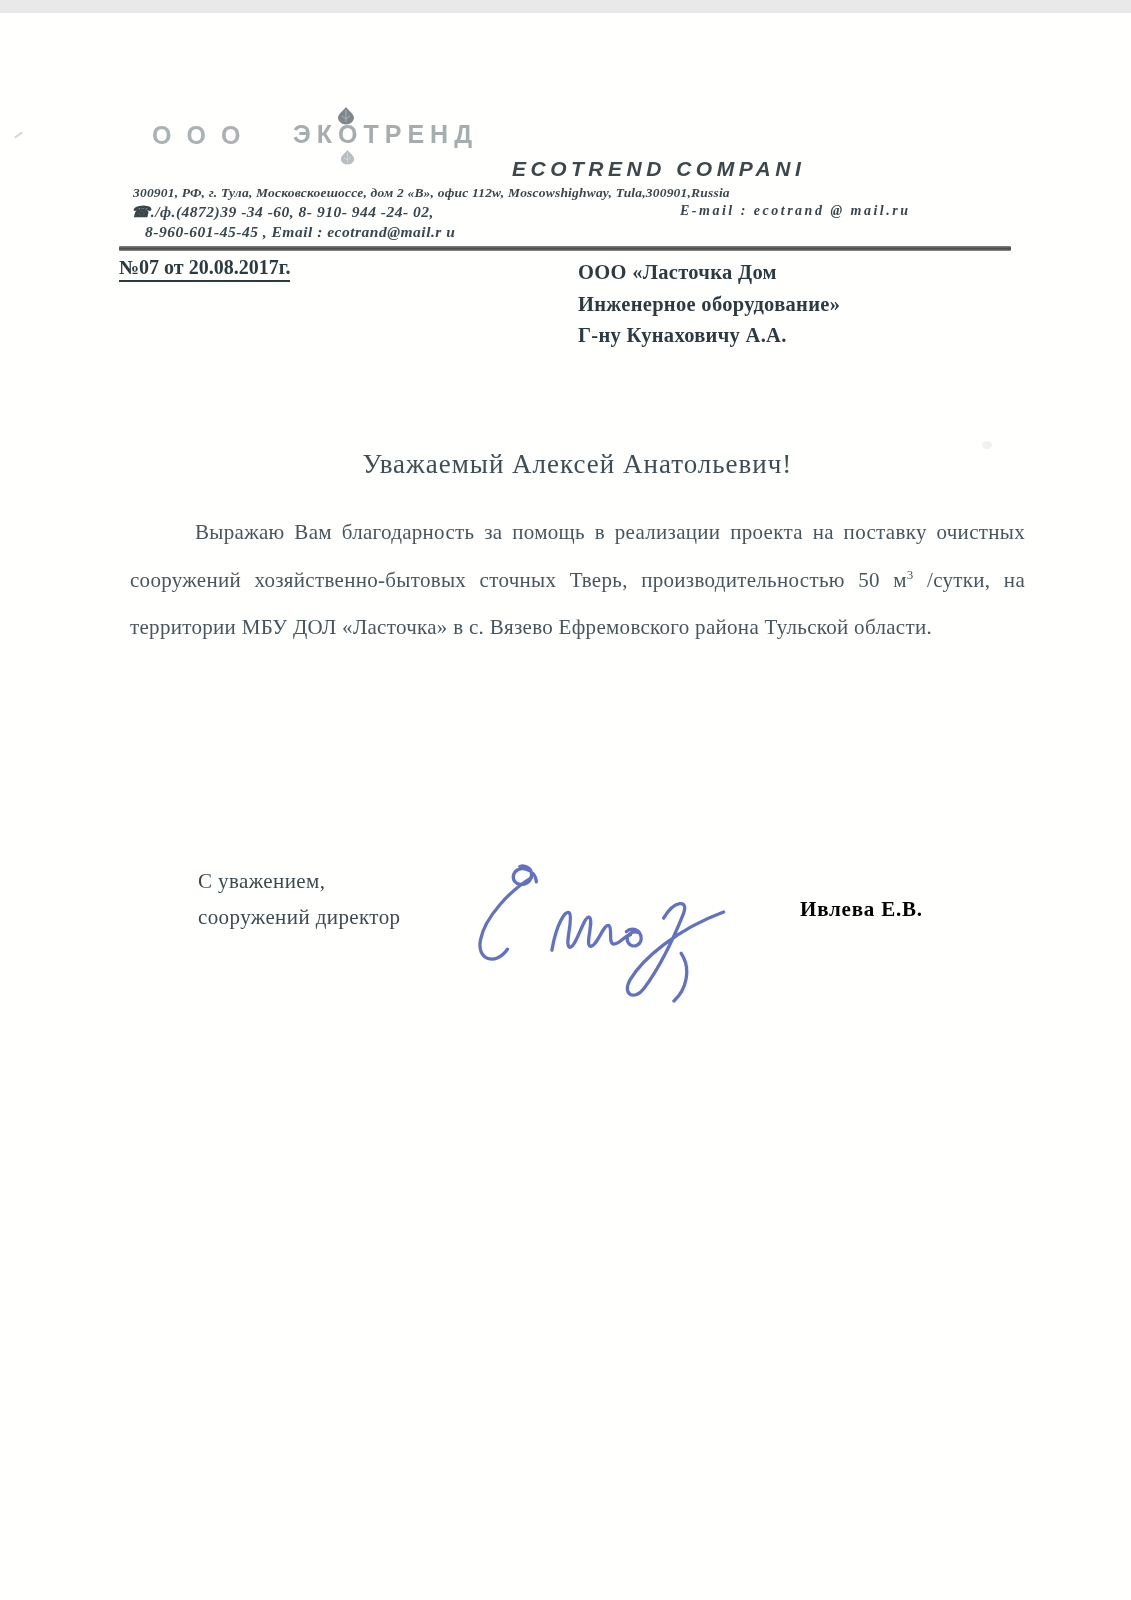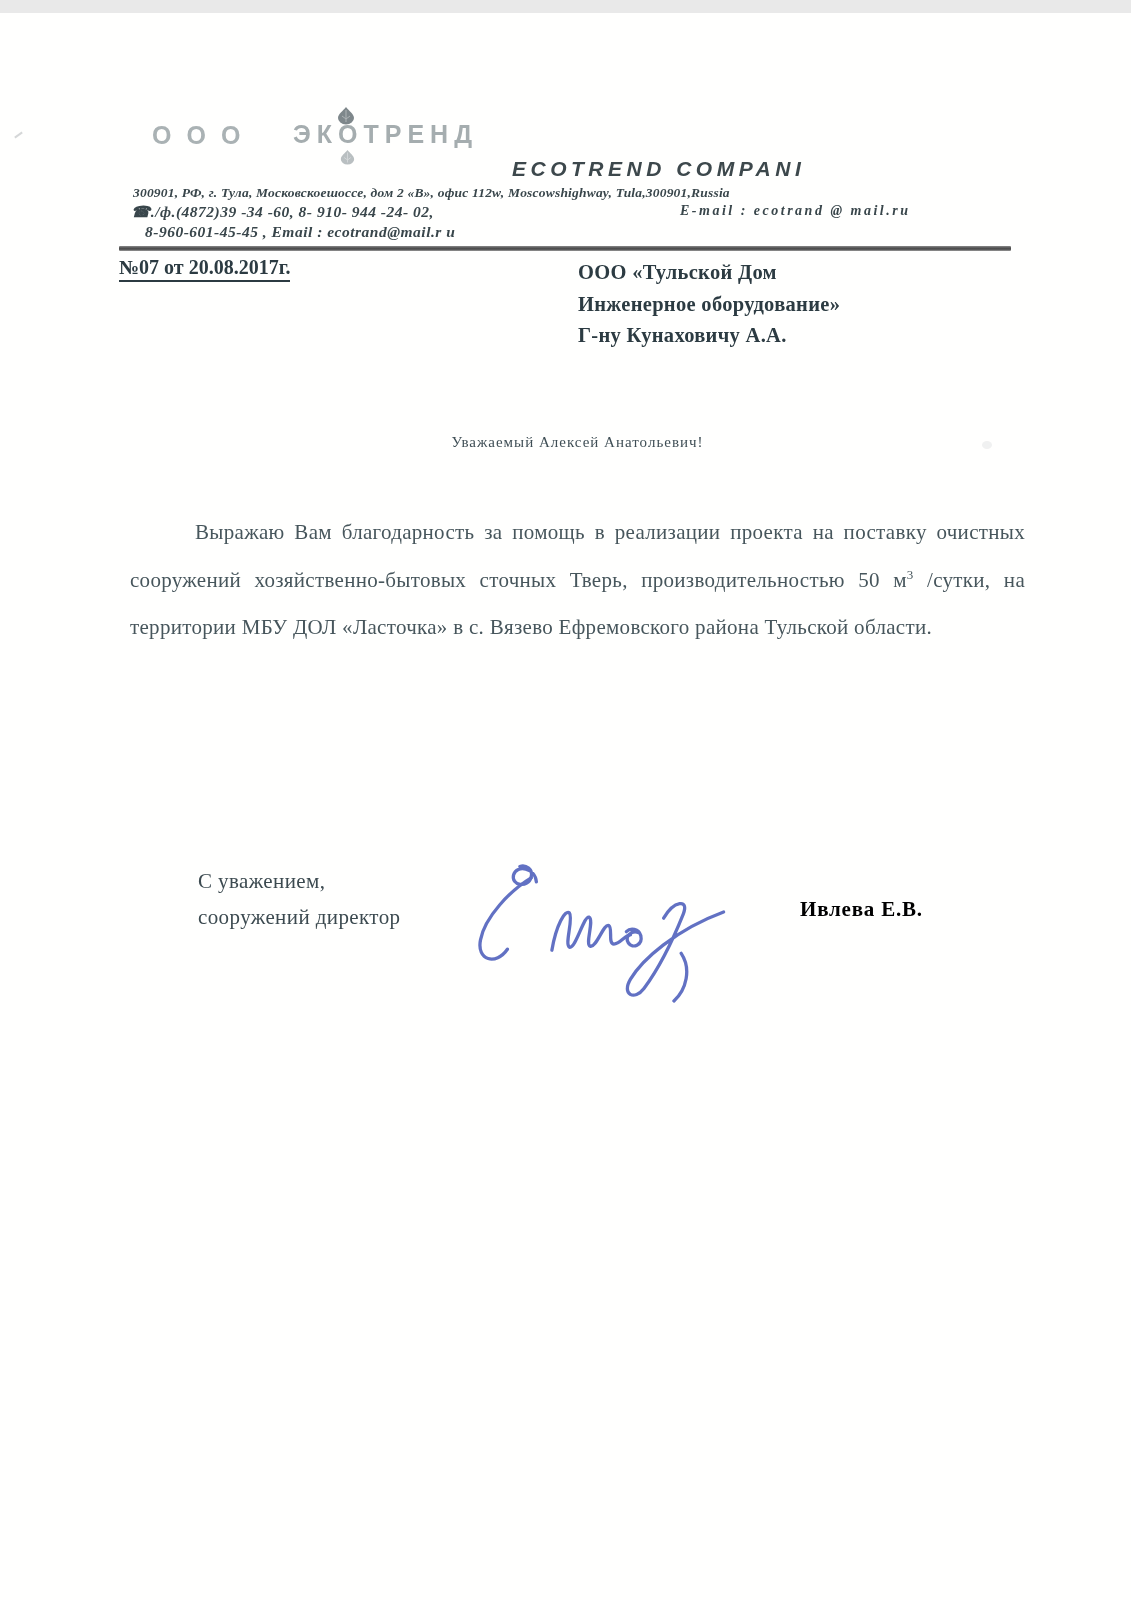--- a/index.html
+++ b/index.html
@@ -72,23 +72,23 @@
 
   
   .addressee{
     left:578px;top:244px;width:470px;
     font-weight:bold;font-size:20.5px;line-height:31.5px;
     color:#2c3b42;letter-spacing:0.3px;
   }
 
   
   .salutation{
-    left:130px;top:421px;width:895px;
+    left:130px;top:436px;width:895px;
     text-align:center;
-    font-size:15px;color:#3f4e55;letter-spacing:1px;
+    font-size:27px;color:#3f4e55;letter-spacing:1px;
   }
   .body-text{
     left:130px;top:496px;width:895px;
     font-size:21px;line-height:47.5px;
     text-align:justify;
     color:#47565c;letter-spacing:0.3px;
   }
   .body-text p{margin:0;text-indent:65px;}
   .body-text sup{font-size:13px;line-height:0;}
 
@@ -141,21 +141,21 @@
   <div class="abs addr-line">300901, РФ, г. Тула, Московскоешоссе, дом 2 «В», офис 112w, Moscowshighway, Tula,300901,Russia</div>
   <div class="abs phone1">☎./ф.(4872)39 -34 -60,  8- 910- 944 -24- 02,</div>
   <div class="abs email-right">E-mail : ecotrand @ mail.ru</div>
   <div class="abs phone2">8-960-601-45-45 , Email : ecotrand@mail.r u</div>
 
   <div class="abs divider"></div>
 
   <div class="abs ref-number">№07 от 20.08.2017г.</div>
 
   <div class="abs addressee">
-    <div>ООО «Тульской Дом</div>
+    <div>ООО «Ласточка Дом</div>
     <div>Инженерное оборудование»</div>
     <div>Г-ну Кунаховичу А.А.</div>
   </div>
 
   <div class="abs salutation">Уважаемый Алексей Анатольевич!</div>
 
   <div class="abs body-text">
     <p><span>Выражаю Вам благодарность за помощь в реализации проекта на поставку очистных сооружений хозяйственно-бытовых сточных Тверь, производительностью 50 м</span><sup>3</sup><span> /сутки, на территории МБУ ДОЛ «Ласточка» в с. Вязево Ефремовского района Тульской области.</span></p>
   </div>
 

